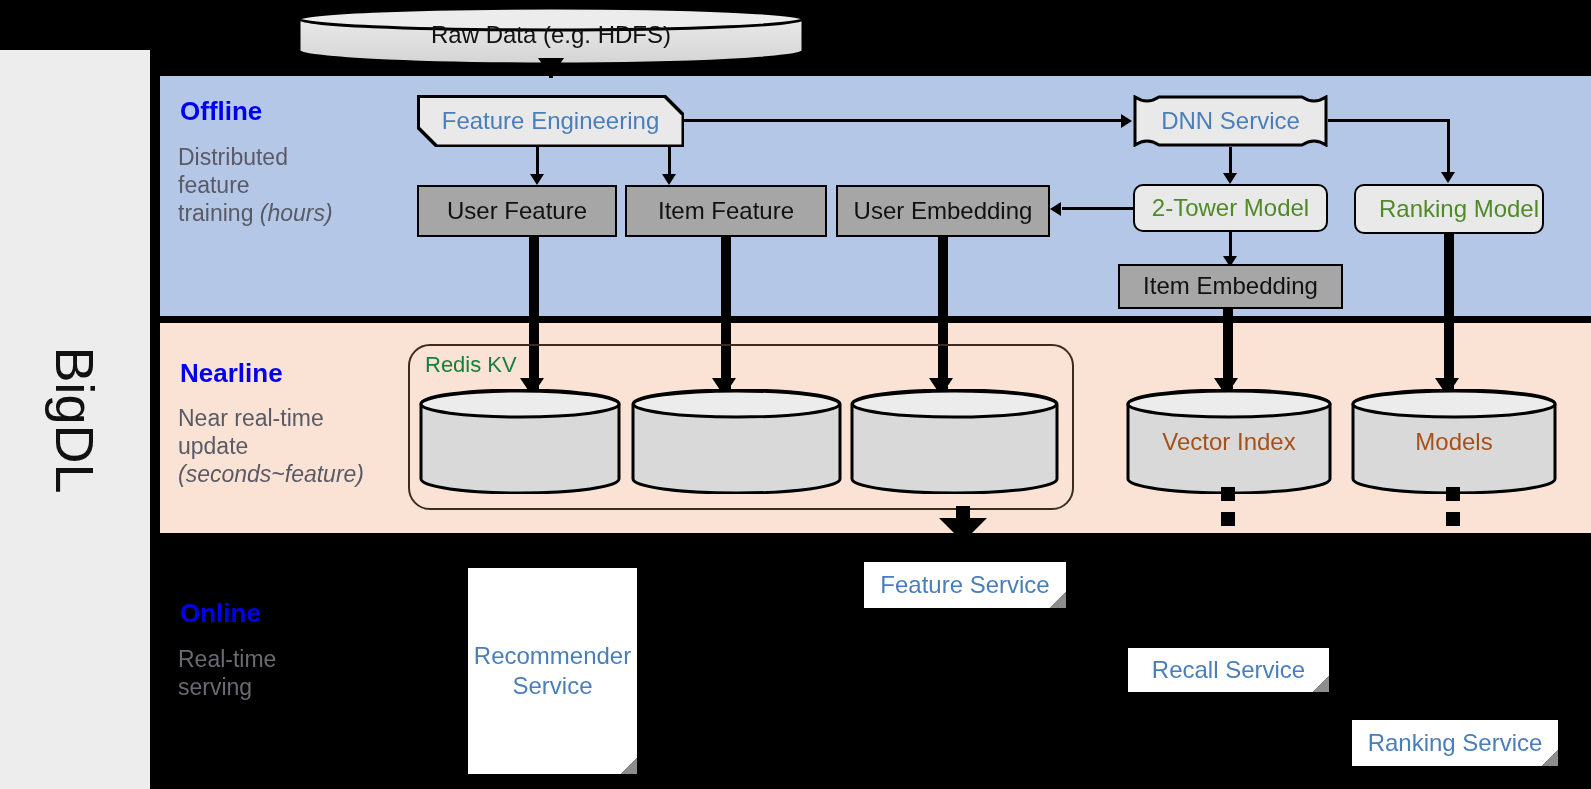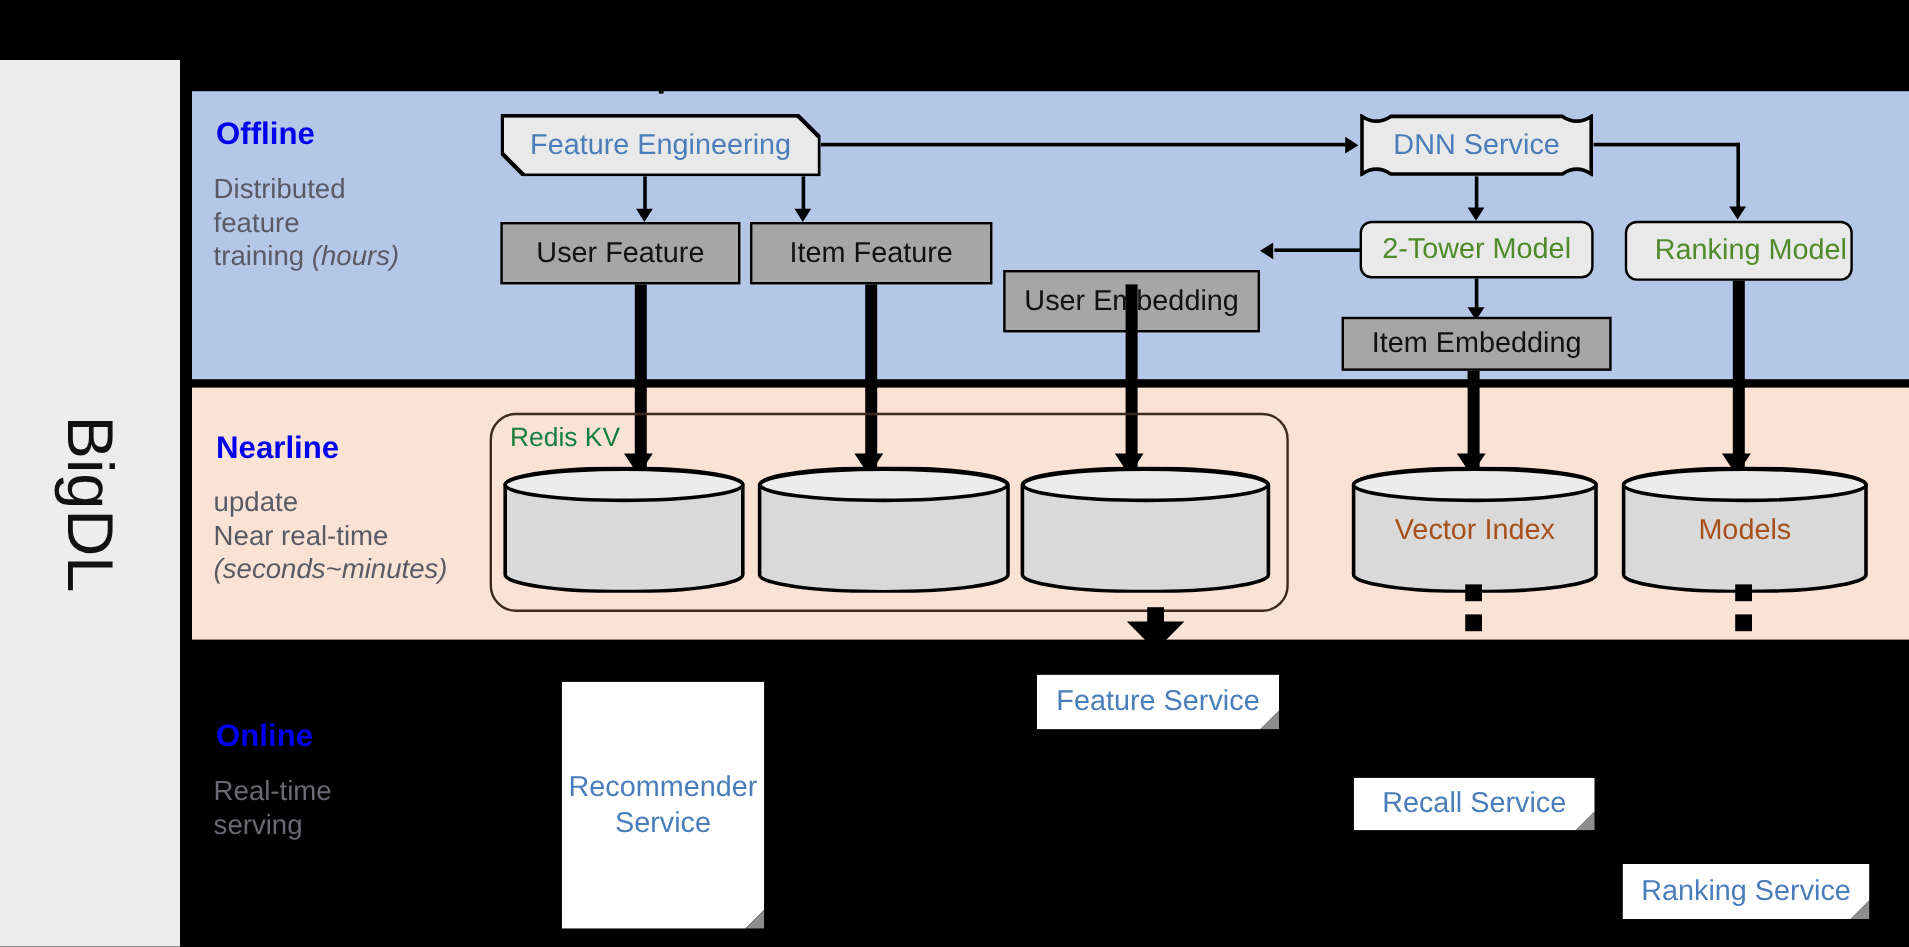--- a/index.html
+++ b/index.html
@@ -98,32 +98,45 @@
   <div class="band-title" style="left:180px;top:96px;">Offline</div>
   <div class="band-sub" style="left:178px;top:143px;">
     <div>Distributed</div>
     <div>feature</div>
     <div><span>training </span><span class="it">(hours)</span></div>
   </div>
 
   <div class="band band-nearline"></div>
   <div class="band-title" style="left:180px;top:358px;">Nearline</div>
   <div class="band-sub" style="left:178px;top:404px;width:240px;">
+    <div>Near real-time</div>
     <div>update</div>
-    <div>Near real-time</div>
-    <div class="it">(seconds~minutes)</div>
+    <div class="it">(seconds~feature)</div>
   </div>
 
   <div class="band band-online online"></div>
   <div class="band-title" style="left:180px;top:598px;">Online</div>
   <div class="band-sub" style="left:178px;top:645px;color:#6a6a72;">
     <div>Real-time</div>
     <div>serving</div>
   </div>
 
+  <div class="cyl" style="left:296px;top:6px;width:510px;height:58px;">
+    <svg width="510" height="58" viewBox="0 0 510 58">
+      <defs>
+        <linearGradient id="cylg1" x1="0" y1="0" x2="0" y2="1">
+          <stop offset="0%" stop-color="#efefef"></stop>
+            <stop offset="100%" stop-color="#d4d4d4"></stop>
+        </linearGradient>
+      </defs>
+      <path d="M3,13 L3,45 A252,13 0 0 0 507,45 L507,13 A252,13 0 0 0 3,13 Z" fill="url(#cylg1)" stroke="#000" stroke-width="3"></path>
+      <ellipse cx="255" cy="13" rx="252" ry="11" fill="#ececec" stroke="#000" stroke-width="3"></ellipse>
+    </svg>
+    <div class="lbl dark">Raw Data (e.g. HDFS)</div>
+  </div>
 
   <div class="ln" style="left:549px;top:62px;width:4px;height:16px;"></div>
   <div class="fatdown" style="left:538px;top:58px;"></div>
 
   <div class="flagbox-wrap" style="left:417px;top:95px;width:267px;height:52px;">
     <div class="node flagbox" style="left:2.5px;top:2.5px;width:262px;height:47px;position:absolute;border:none;">
       <span class="txt">Feature Engineering</span>
     </div>
   </div>
 
@@ -141,21 +154,21 @@
   <div class="arrowdown" style="left:530px;top:174px;"></div>
   <div class="ln" style="left:668px;top:147px;width:3px;height:30px;"></div>
   <div class="arrowdown" style="left:662px;top:174px;"></div>
 
   <div class="node gbox" style="left:417px;top:185px;width:200px;height:52px;">
     <span class="txt">User Feature</span>
   </div>
   <div class="node gbox" style="left:625px;top:185px;width:202px;height:52px;">
     <span class="txt">Item Feature</span>
   </div>
-  <div class="node gbox" style="left:836px;top:185px;width:214px;height:52px;margin-top:40px;">
+  <div class="node gbox" style="left:836px;top:185px;width:214px;height:52px;">
     <span class="txt">User Embedding</span>
   </div>
 
   <div class="node rbox" style="left:1133px;top:184px;width:195px;height:48px;">
     <span class="txt">2-Tower Model</span>
   </div>
   <div class="node rbox" style="left:1354px;top:184px;width:190px;height:50px;padding-left:20px;">
     <span class="txt">Ranking Model</span>
   </div>
 

